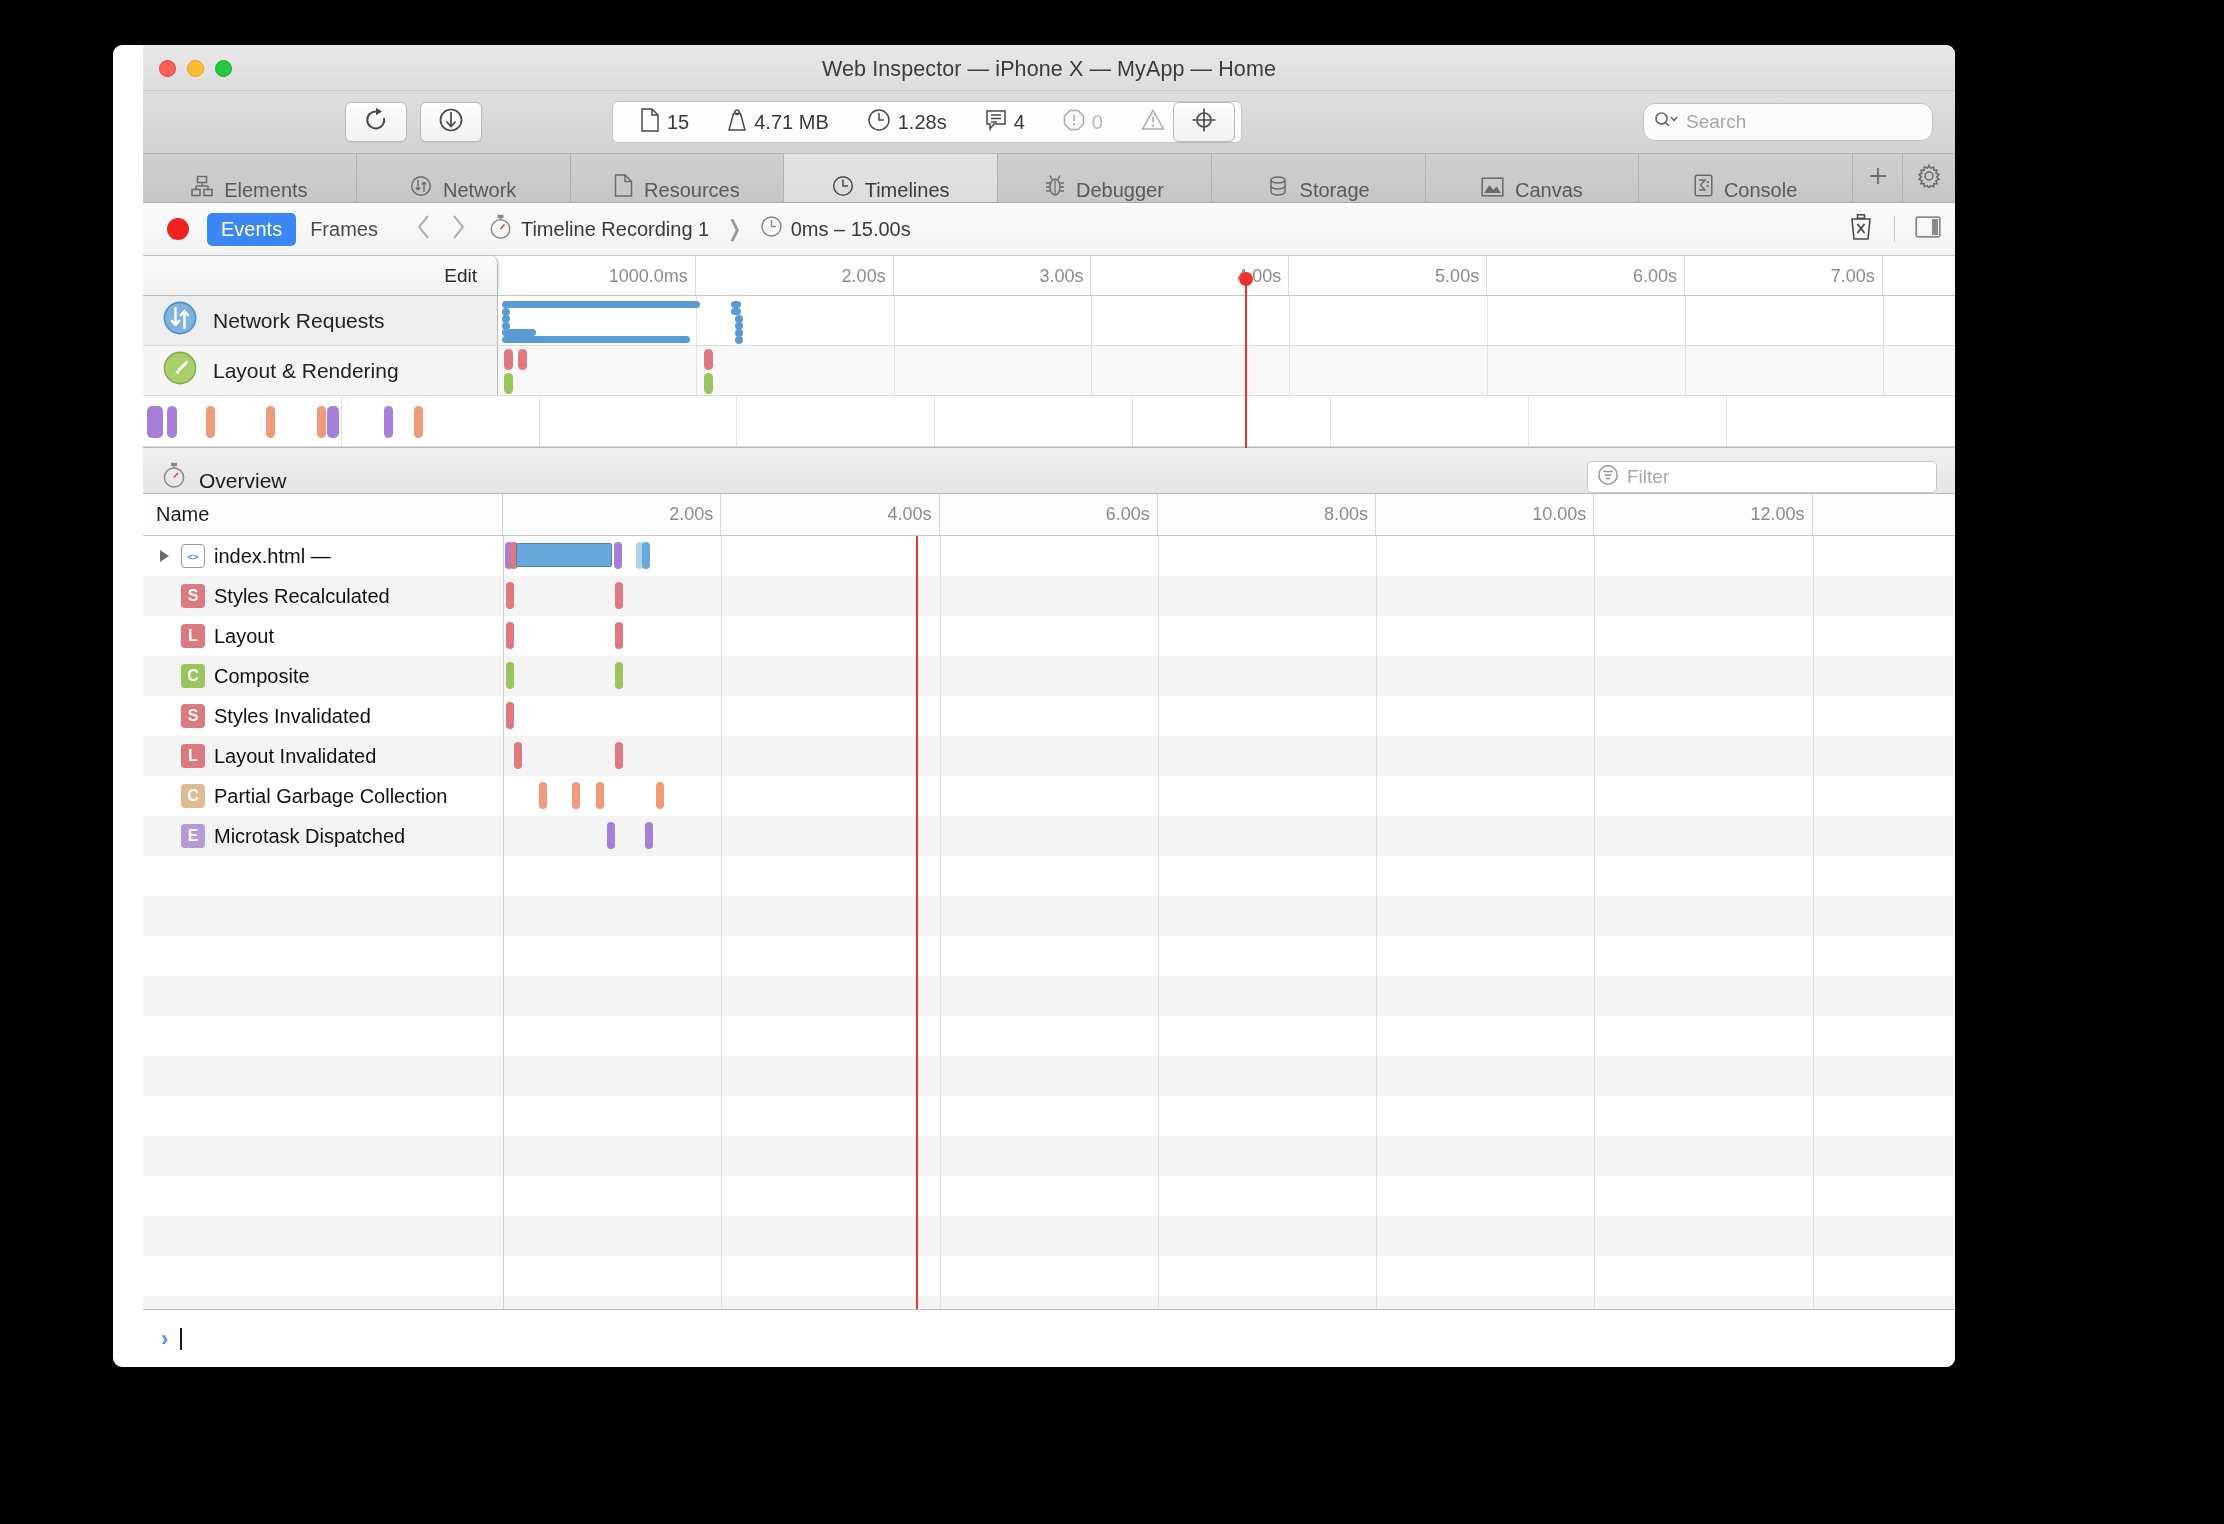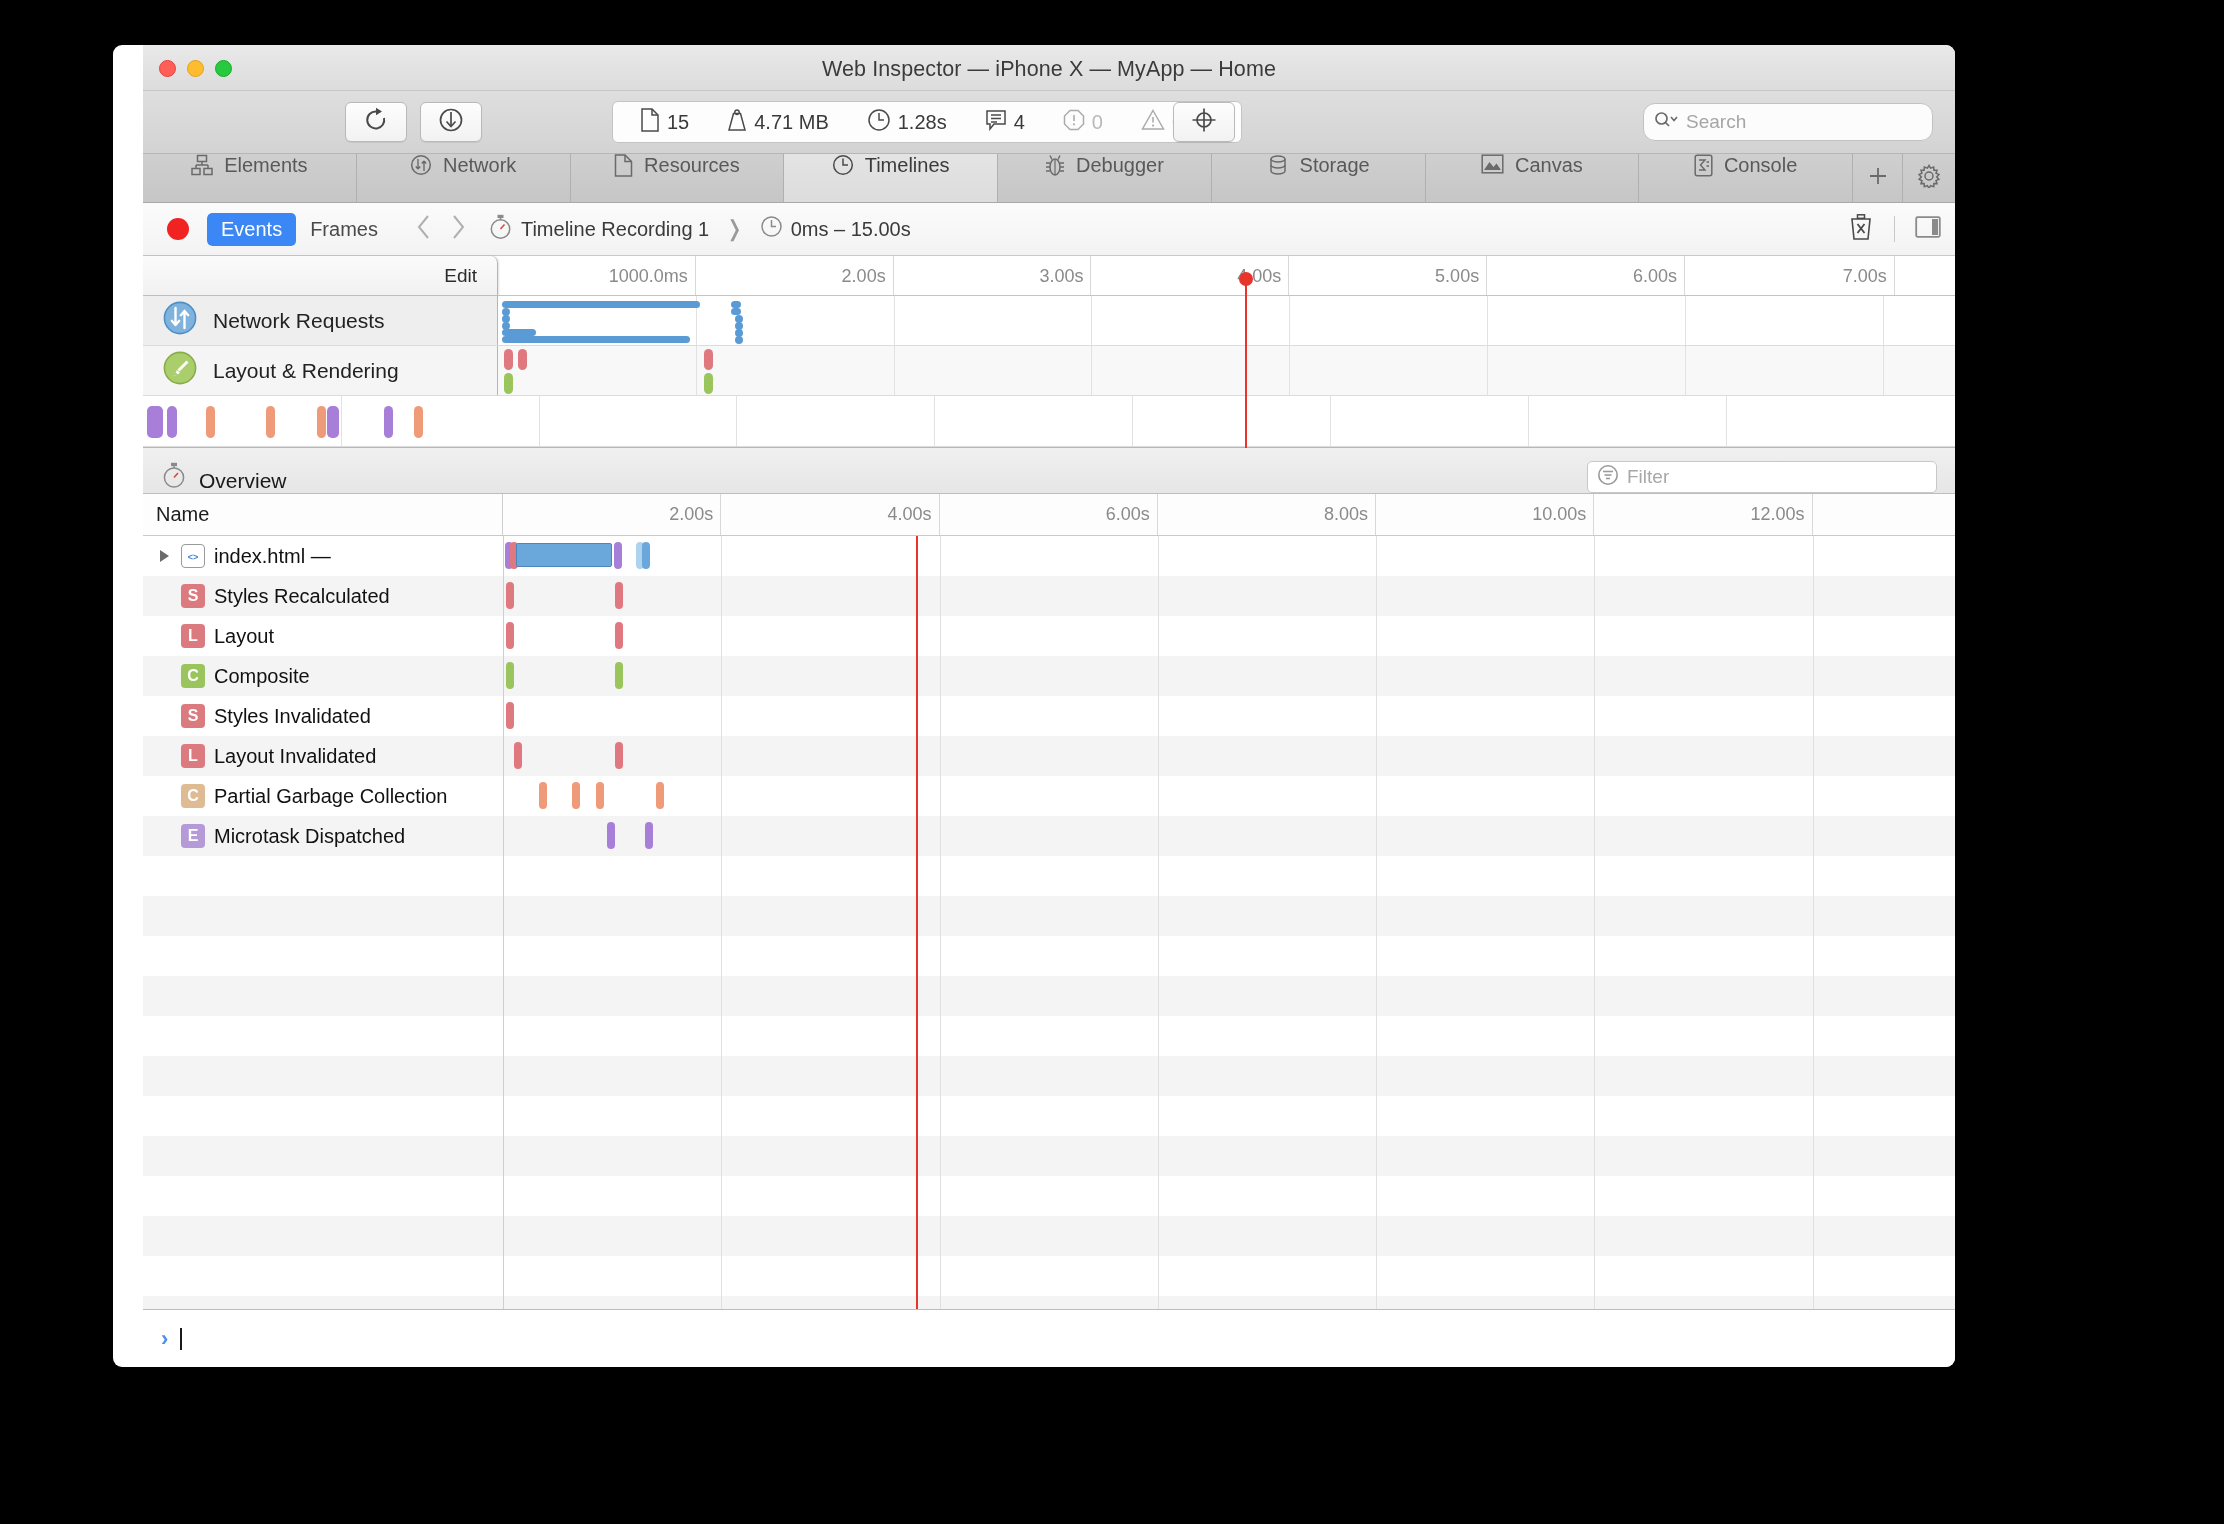--- a/index.html
+++ b/index.html
@@ -93,21 +93,21 @@
   
   .tabbar {
     height: 49px;
     background: linear-gradient(to bottom,#cfcfcf,#c6c6c6);
     display: flex; align-items: stretch;
     border-bottom: 1px solid #a9a9a9;
     flex: 0 0 auto;
   }
   .tab {
     flex: 1 1 0;
-    display: flex; align-items: flex-start; justify-content: center;
+    display: flex; align-items: flex-end; justify-content: center;
     gap: 11px;
     border-right: 1px solid #b0b0b0;
     font-size: 20px; color: #595959;
     background: linear-gradient(to bottom,#cfcfcf,#c6c6c6);
   }
   .tab.active {
     background: linear-gradient(to bottom,#e4e4e4,#dcdcdc);
     color: #3a3a3a;
   }
   .tab svg { flex: 0 0 auto; }
@@ -568,21 +568,21 @@
     <div class="tl-ruler-left">
       <span>Edit</span>
     </div>
     <div class="tl-ruler-right" id="ov-ruler-ticks">
         <div class="rtick" style="left: 0px; width: 197.831px;">1000.0ms</div>
         <div class="rtick" style="left: 0px; width: 395.663px;">2.00s</div>
         <div class="rtick" style="left: 0px; width: 593.494px;">3.00s</div>
         <div class="rtick" style="left: 0px; width: 791.325px;">4.00s</div>
         <div class="rtick" style="left: 0px; width: 989.157px;">5.00s</div>
         <div class="rtick" style="left: 0px; width: 1186.99px;">6.00s</div>
-        <div class="rtick" style="left: 12px; width: 1384.82px;">7.00s</div>
+        <div class="rtick" style="left: 0px; width: 1384.82px;">7.00s</div>
         <div class="rtick" style="left: 0px; width: 1582.65px;">8.00s</div>
       </div>
   </div>
 
   <div class="tl-rows" style="position: relative;">
 
     <div class="tl-row">
       <div class="tl-row-label">
         <span>
           <svg width="34" height="34" viewBox="0 0 34 34">

